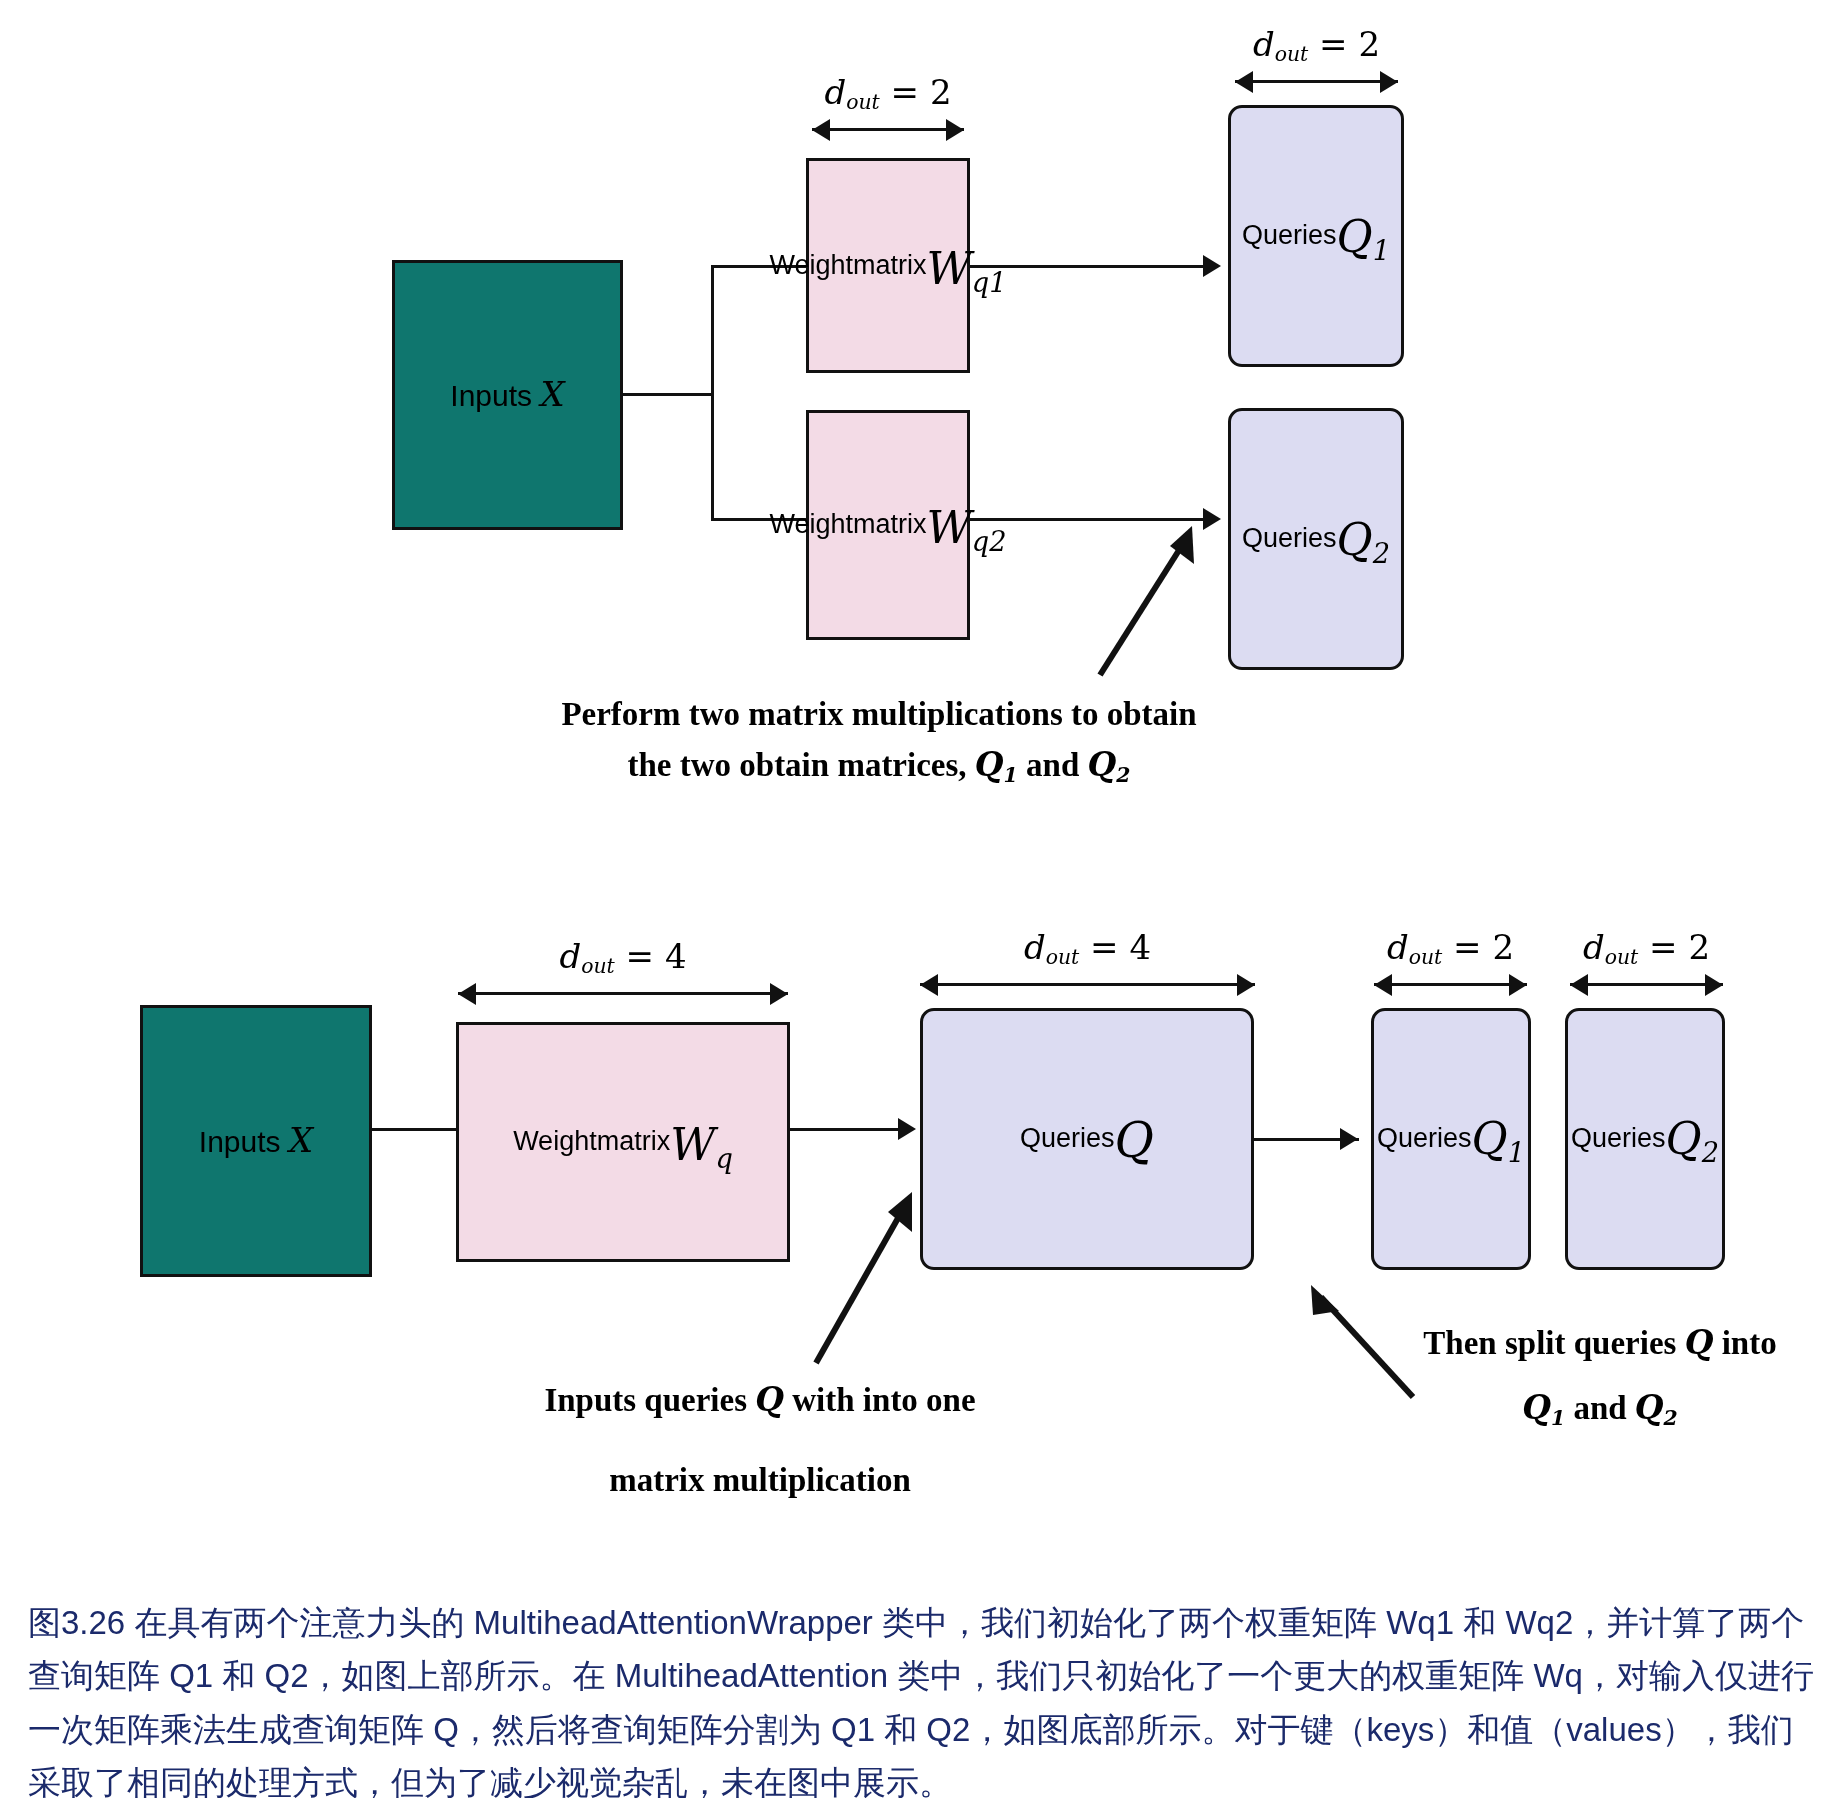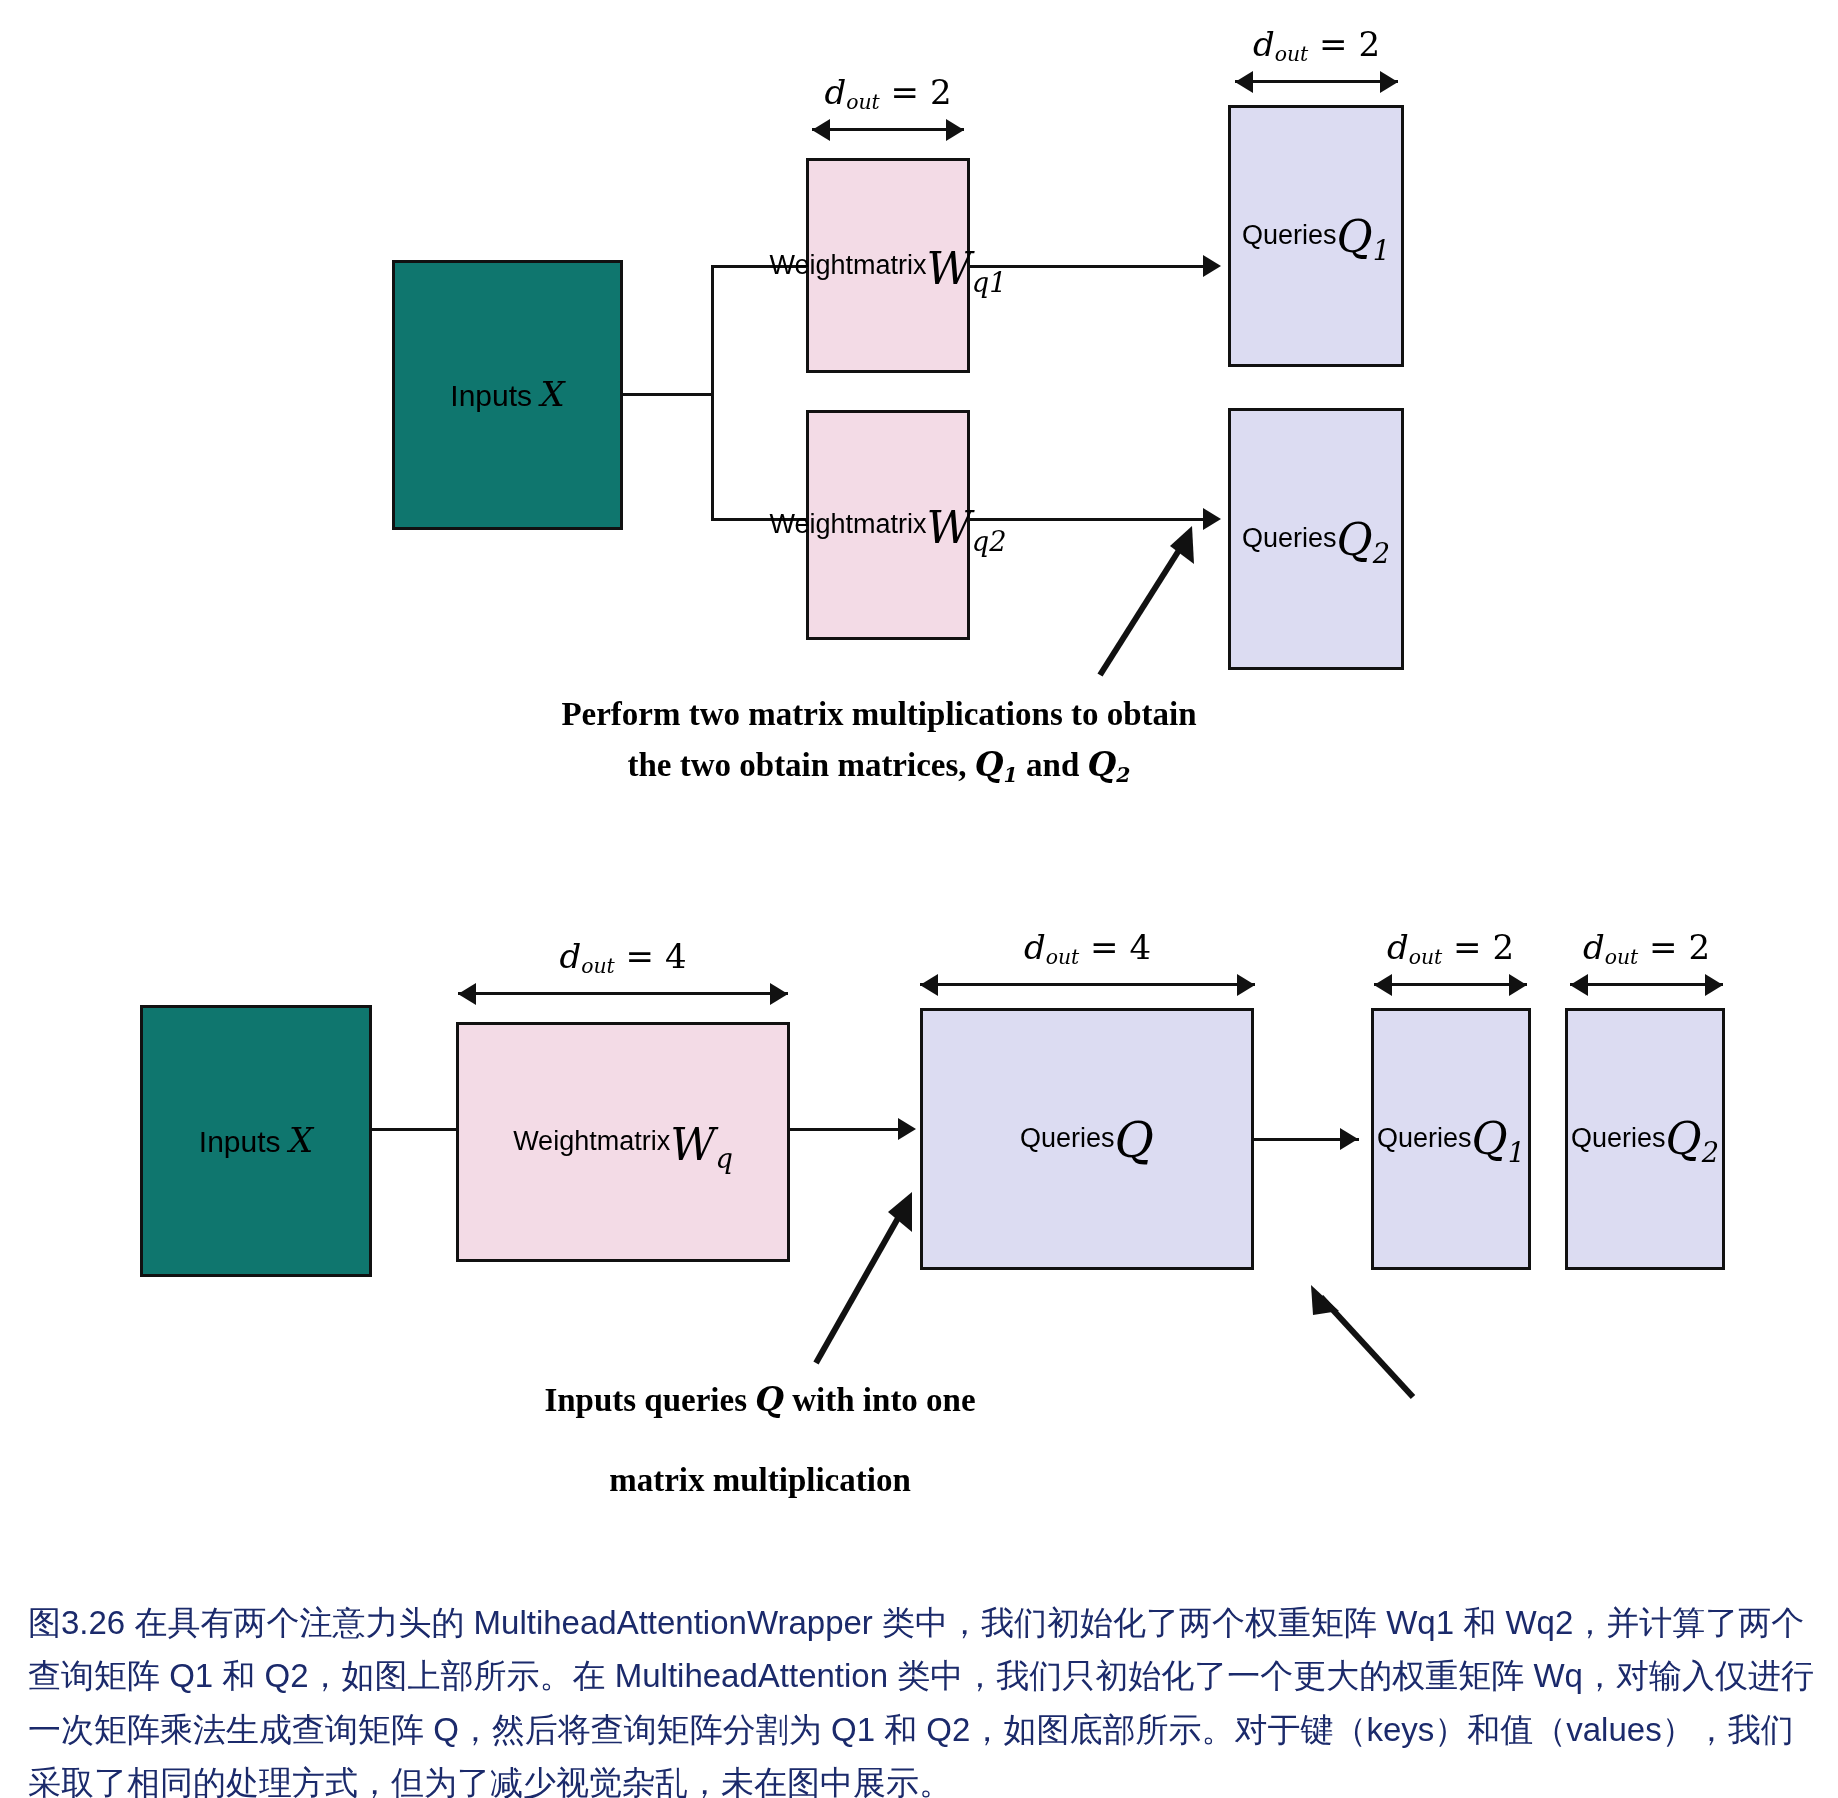--- a/index.html
+++ b/index.html
@@ -20,21 +20,21 @@
     box-sizing:border-box;
     display:flex;
     flex-direction:row;
     align-items:center;
     justify-content:center;
     text-align:center;
     line-height:1.15;
   }
   .green{background:#0f766e;}
   .pink{background:#f3dbe6;}
-  .purple{background:#dcdcf2;}
+  .purple{background:#dcdcf2;border-radius:14px;}
 
   .lbl{font-size:30px;}
   .lbl-sm{font-size:27px;}
 
   
   .math{font-family:"DejaVu Serif", serif;font-style:italic;}
   .math-b{font-family:"DejaVu Serif", serif;font-style:italic;font-size:44px;}
   .sub{font-size:0.62em;vertical-align:-0.28em;font-style:italic;}
 
   
@@ -248,16 +248,24 @@
     <polygon points="16,10 44,36 18,40" fill="#111"></polygon>
   </svg>
 
   <div class="note" style="left:430px;top:1375px;width:660px;">
     <div>
       <span>Inputs queries </span><span class="mi">Q</span><span> with into one</span>
     </div>
     <div style="margin-top:30px;">matrix multiplication</div>
   </div>
 
+  <div class="note" style="left:1380px;top:1318px;width:440px;">
+    <div>
+      <span>Then split queries </span><span class="mi">Q</span><span> into</span>
+    </div>
+    <div style="margin-top:14px;">
+      <span class="mi">Q</span><span class="mi" style="font-size:0.62em;vertical-align:-0.28em;">1</span><span> and </span><span class="mi">Q</span><span class="mi" style="font-size:0.62em;vertical-align:-0.28em;">2</span>
+    </div>
+  </div>
 
   <div class="caption">图3.26 在具有两个注意力头的 MultiheadAttentionWrapper 类中，我们初始化了两个权重矩阵 Wq1 和 Wq2，并计算了两个查询矩阵 Q1 和 Q2，如图上部所示。在 MultiheadAttention 类中，我们只初始化了一个更大的权重矩阵 Wq，对输入仅进行一次矩阵乘法生成查询矩阵 Q，然后将查询矩阵分割为 Q1 和 Q2，如图底部所示。对于键（keys）和值（values），我们采取了相同的处理方式，但为了减少视觉杂乱，未在图中展示。</div>
 
 </div>
 
 </body></html>

